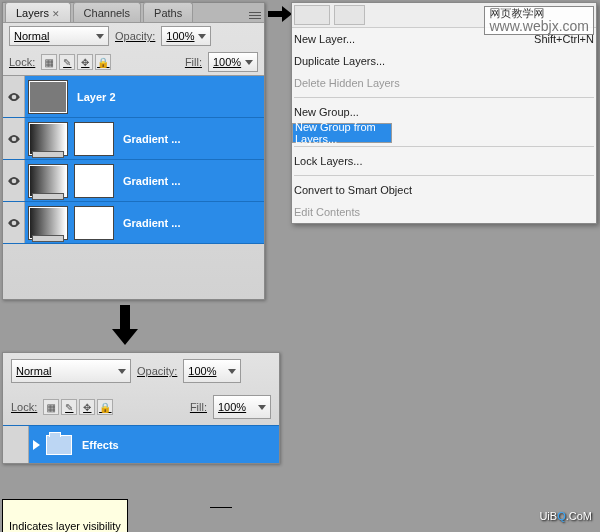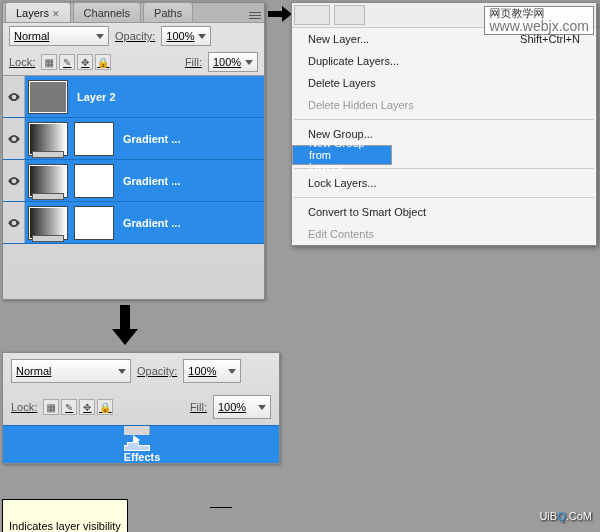--- a/index.html
+++ b/index.html
@@ -28,31 +28,31 @@
   .t-gray { background: #7a7a7a; }
   .t-grad { background: linear-gradient(to right, #222, #fff); position: relative; }
   .t-grad::after { content:""; position:absolute; bottom:-4px; left:2px; right:2px; height:5px; background:#d0d0d0; border:1px solid #555; }
   .t-white { background: #fff; }
   .lname { font-weight: bold; margin-left: 6px; }
   .arrow-right { position: absolute; left: 268px; top: 6px; }
   .arrow-right svg { width: 24px; height: 16px; }
   .ctxmenu { position: absolute; left: 291px; top: 2px; width: 306px; background: #f4f4f4; border: 1px solid #888; box-shadow: 2px 2px 5px rgba(0,0,0,.35); }
   .mtab { display:flex; border-bottom: 1px solid #ccc; background:#eee; }
   .mtab div { padding:3px 8px; border:1px solid #bbb; margin:2px; background:#e5e5e5; color:#777;}
-  .mi { padding: 5px 16px; color: #222; display: flex; justify-content: space-between; }
+  .mi { padding: 5px 2px; color: #222; display: flex; justify-content: space-between; }
   .mi.dis { color: #999; }
   .mi.sel { background: #2a8be8; color: #fff; }
   .msep { height: 1px; background: #ccc; margin: 3px 2px; }
   .arrow-down { position: absolute; left: 112px; top: 305px; }
   .arrow-down svg { width: 26px; height: 40px; }
   .bottom-panel { left: 2px; top: 352px; width: 278px; background: linear-gradient(#e3e3e3,#d0d0d0); border: 1px solid #888; }
   .bottom-panel .row { padding: 6px 8px; }
   .bottom-panel .sel { width: 120px; height: 24px; }
   .bottom-panel .numbox { width: 58px; height: 24px; }
-  .grouprow { display:flex; align-items:center; background:#2a8be8; color:#fff; height:38px; padding-right:8px; border-top:1px solid #1a6fc0;flex-direction:column; }
+  .grouprow { display:flex; align-items:center; background:#2a8be8; color:#fff; height:38px; padding-right:8px; border-top:1px solid #1a6fc0; }
   .grouprow .eye { width:26px; }
   .tri { width:0; height:0; border-top:5px solid transparent; border-bottom:5px solid transparent; border-left:7px solid #fff; margin:0 6px 0 4px; }
   .folder { width:26px; height:20px; background:#bcd6f3; border:1px solid #fff; position:relative; }
   .folder::before { content:""; position:absolute; top:-4px; left:2px; width:10px; height:4px; background:#bcd6f3; border:1px solid #fff; border-bottom:none; }
   .tooltip { position:absolute; left:2px; top:499px; background:#ffffe1; border:1px solid #000; padding:18px 6px; font-size:13px; }
   .tooltip-line { position:absolute; left:210px; top:507px; width:22px; height:1px; background:#000; }
   .wm1 { position:absolute; right:6px; top:6px; background:rgba(255,255,255,.85); border:1px solid #888; font-size:10px; padding:1px 4px; color:#333; text-align:left; line-height:1; }
   .wm1 small{ font-size:14px; color:#777; display:block;}
   .wm2 { position:absolute; right:8px; bottom:6px; font-family: Arial Black, Impact, sans-serif; font-size:22px; color:#fff; text-shadow:1px 1px 2px #000; }
   .wm2 span{ color:#39aaff;}
@@ -150,23 +150,20 @@
     <div>&nbsp;&nbsp;&nbsp;&nbsp;&nbsp;&nbsp;</div>
     <div>&nbsp;&nbsp;&nbsp;&nbsp;</div>
   </div>
   <div class="mi">
       <span>New Layer...</span>
       <span>Shift+Ctrl+N</span>
     </div>
   <div class="mi">
       <span>Duplicate Layers...</span>
     </div>
-  <div class="mi">
-      <span>Delete Layers</span>
-    </div>
   <div class="mi dis">
       <span>Delete Hidden Layers</span>
     </div>
   <div class="msep"></div>
   <div class="mi">
       <span>New Group...</span>
     </div>
   <div class="mi sel">
       <span>New Group from Layers...</span>
     </div>

